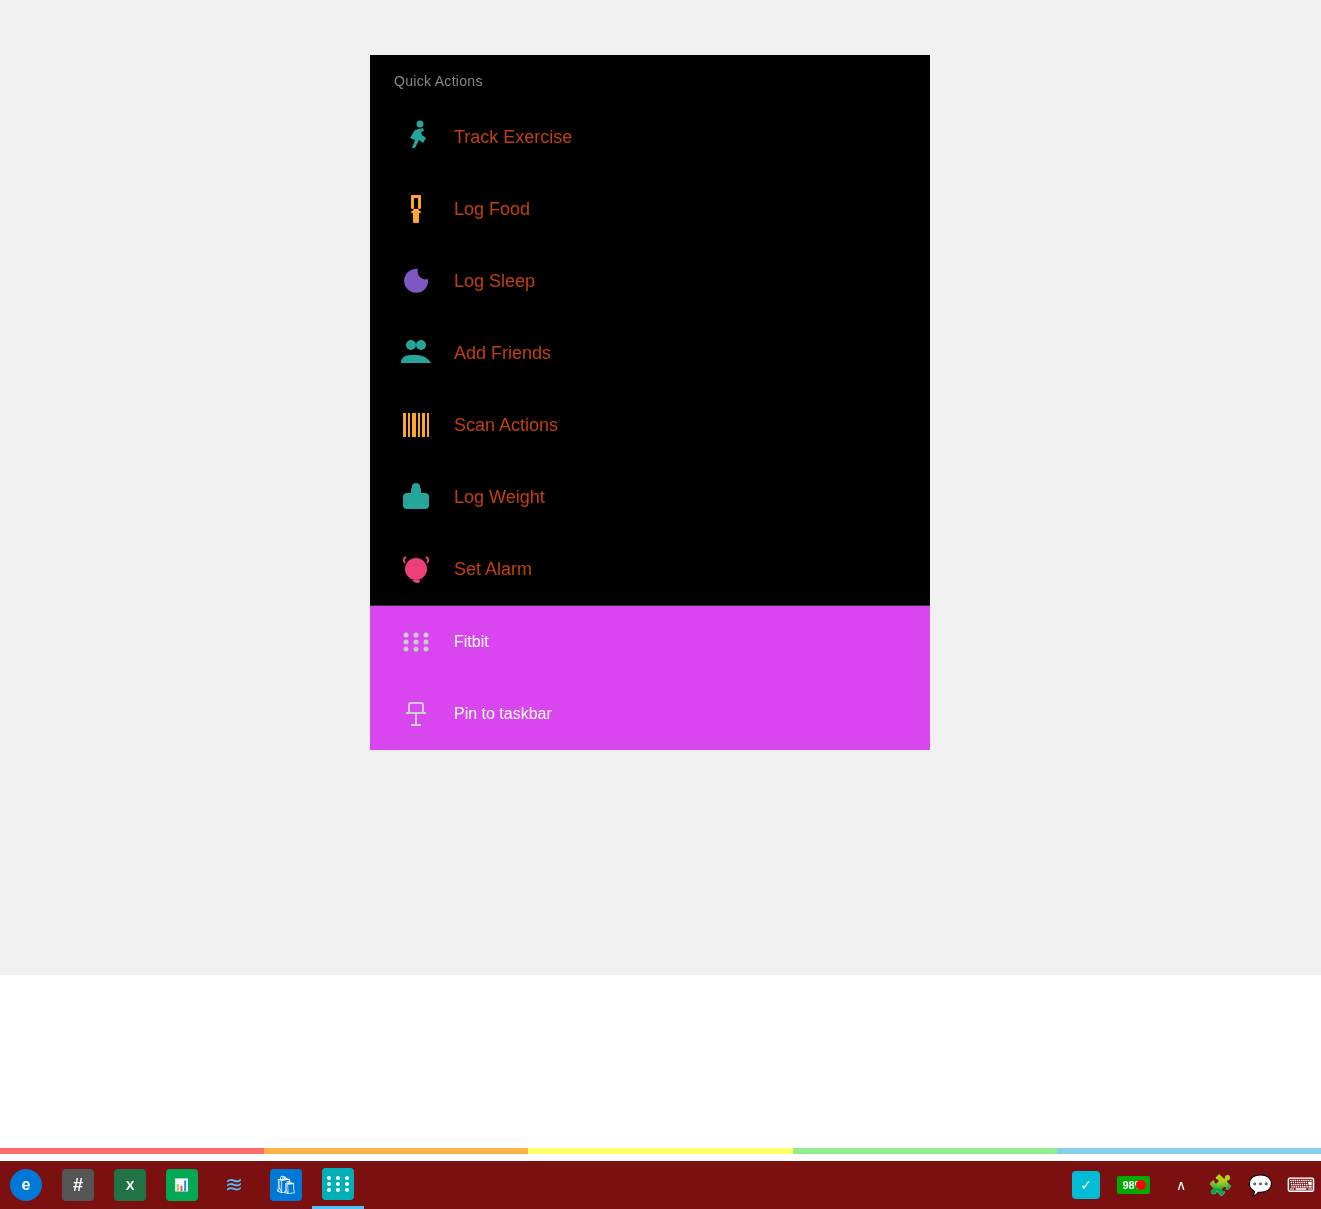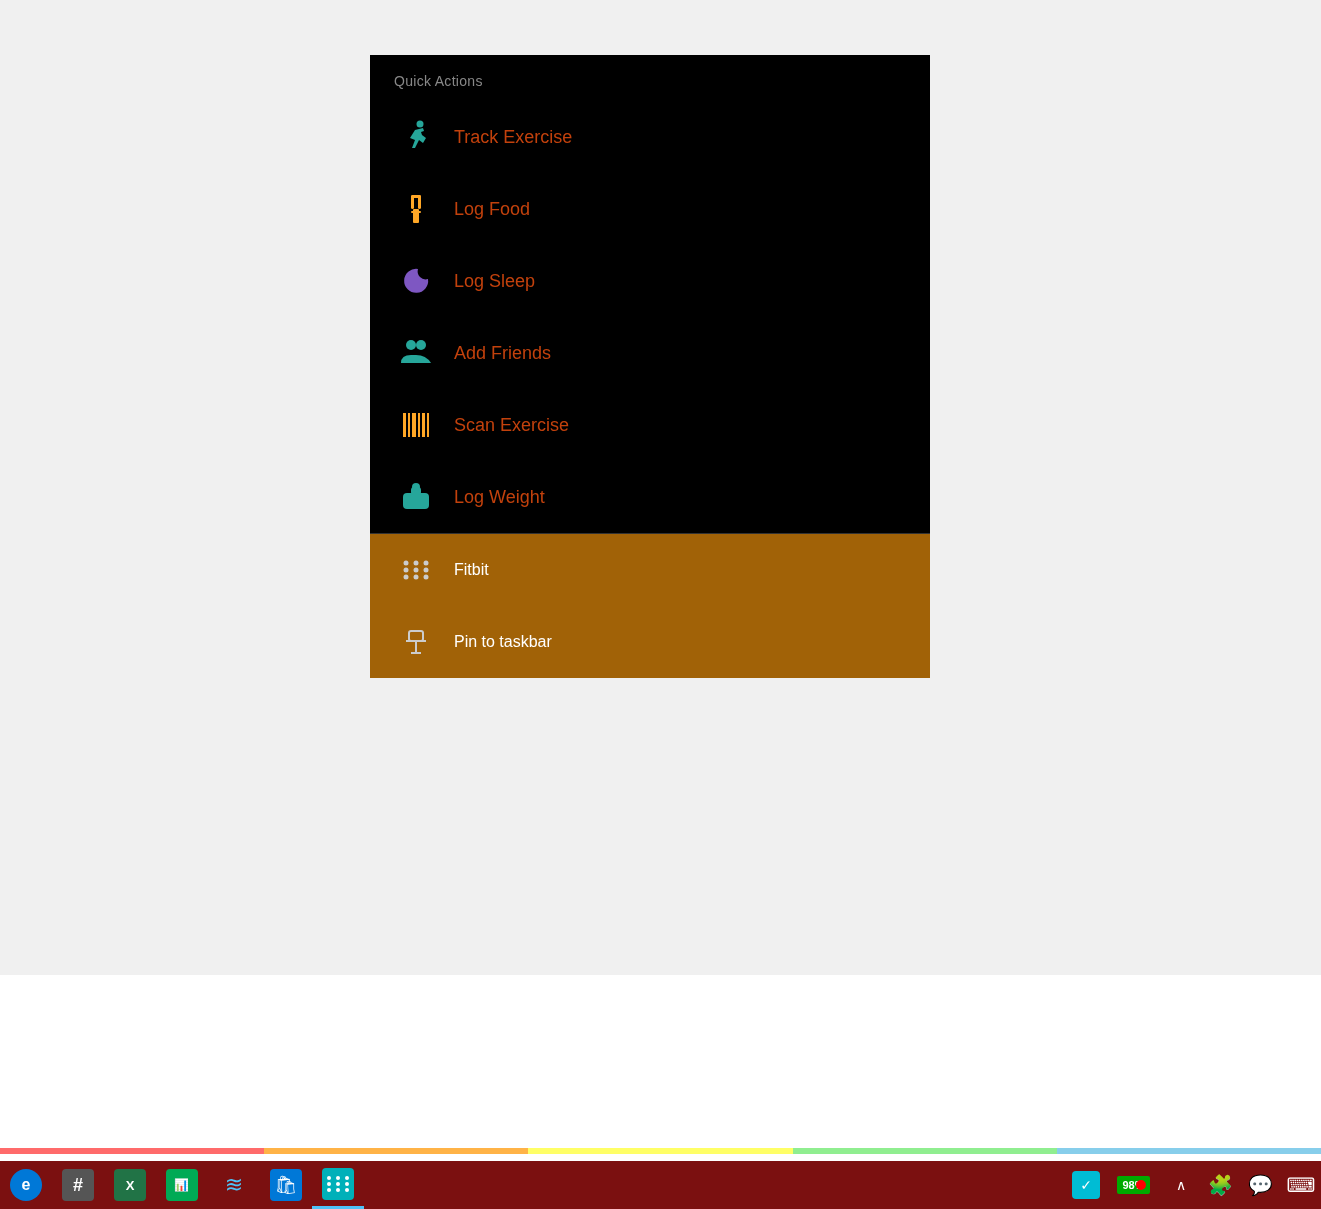--- a/index.html
+++ b/index.html
@@ -68,21 +68,21 @@
     }
 
     .divider {
       border: none;
       border-top: 1px solid #333333;
       margin: 0;
     }
 
     
     .bottom-section {
-      background: #a16207;
+      background: #d946ef;
     }
 
     .bottom-section .menu-item {
       color: #ffffff;
       font-size: 16px;
     }
 
     
     .taskbar {
       position: absolute;
@@ -318,34 +318,45 @@
     <div class="menu-icon icon-barcode">
       <svg width="36" height="36" viewBox="0 0 36 36" fill="#FFA726">
         <rect x="5" y="6" width="3" height="24"></rect>
         <rect x="10" y="6" width="2" height="24"></rect>
         <rect x="14" y="6" width="4" height="24"></rect>
         <rect x="20" y="6" width="2" height="24"></rect>
         <rect x="24" y="6" width="3" height="24"></rect>
         <rect x="29" y="6" width="2" height="24"></rect>
       </svg>
     </div>
-    <span>Scan Exercise</span>
+    <span>Scan Actions</span>
   </div>
 
   <div class="menu-item">
     <div class="menu-icon icon-weight">
       <svg width="36" height="36" viewBox="0 0 36 36" fill="#26A69A">
         <rect x="5" y="14" width="26" height="16" rx="4"></rect>
         <rect x="13" y="8" width="10" height="8" rx="3"></rect>
         <circle cx="18" cy="8" r="4"></circle>
       </svg>
     </div>
     <span>Log Weight</span>
   </div>
 
+  <div class="menu-item">
+    <div class="menu-icon icon-alarm">
+      <svg width="36" height="36" viewBox="0 0 36 36" fill="#EC407A">
+        <circle cx="18" cy="18" r="11"></circle>
+        <path d="M7 12 Q4 8 8 6" stroke="#EC407A" stroke-width="2" fill="none"></path>
+        <path d="M29 12 Q32 8 28 6" stroke="#EC407A" stroke-width="2" fill="none"></path>
+        <path d="M14 29 Q16 32 20 32 Q22 32 22 29" fill="#EC407A"></path>
+      </svg>
+    </div>
+    <span>Set Alarm</span>
+  </div>
 
   <hr class="divider">
 
   <div class="bottom-section">
 
     <div class="menu-item">
       <div class="menu-icon">
         <svg width="30" height="30" viewBox="0 0 30 30" fill="#cccccc">
           <circle cx="5" cy="8" r="2.5"></circle>
           <circle cx="15" cy="8" r="2.5"></circle>

